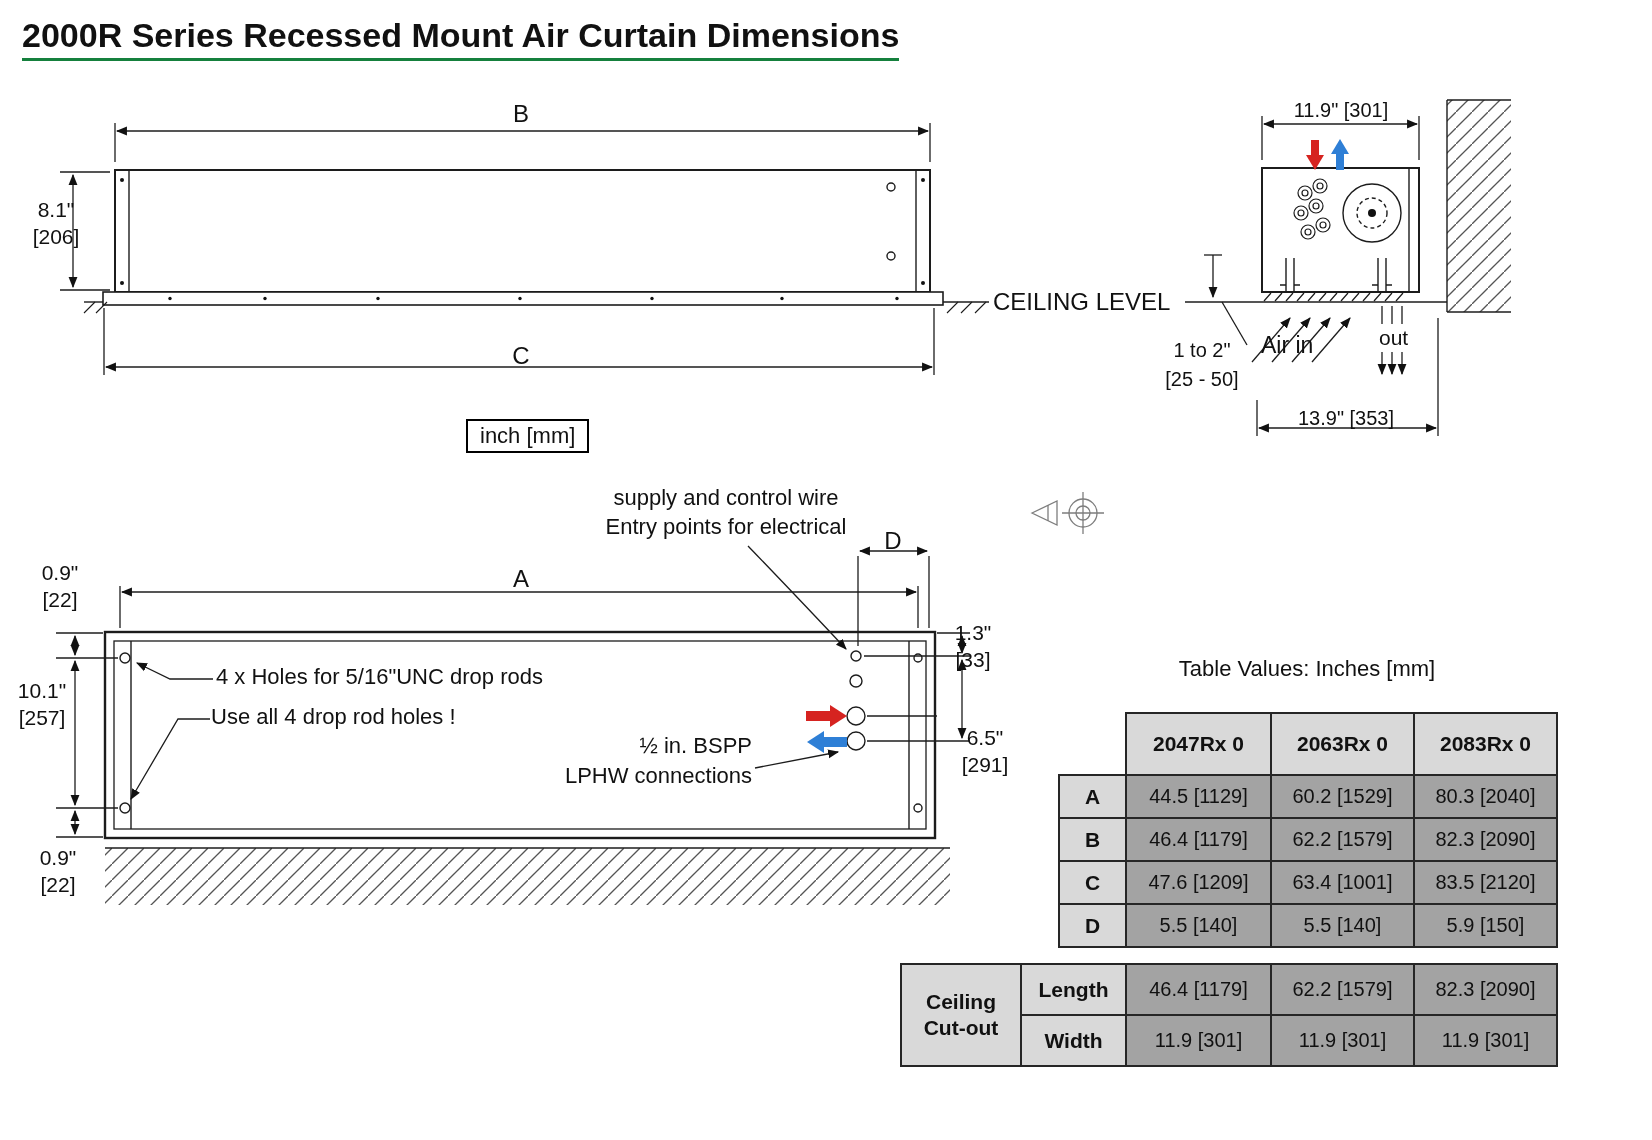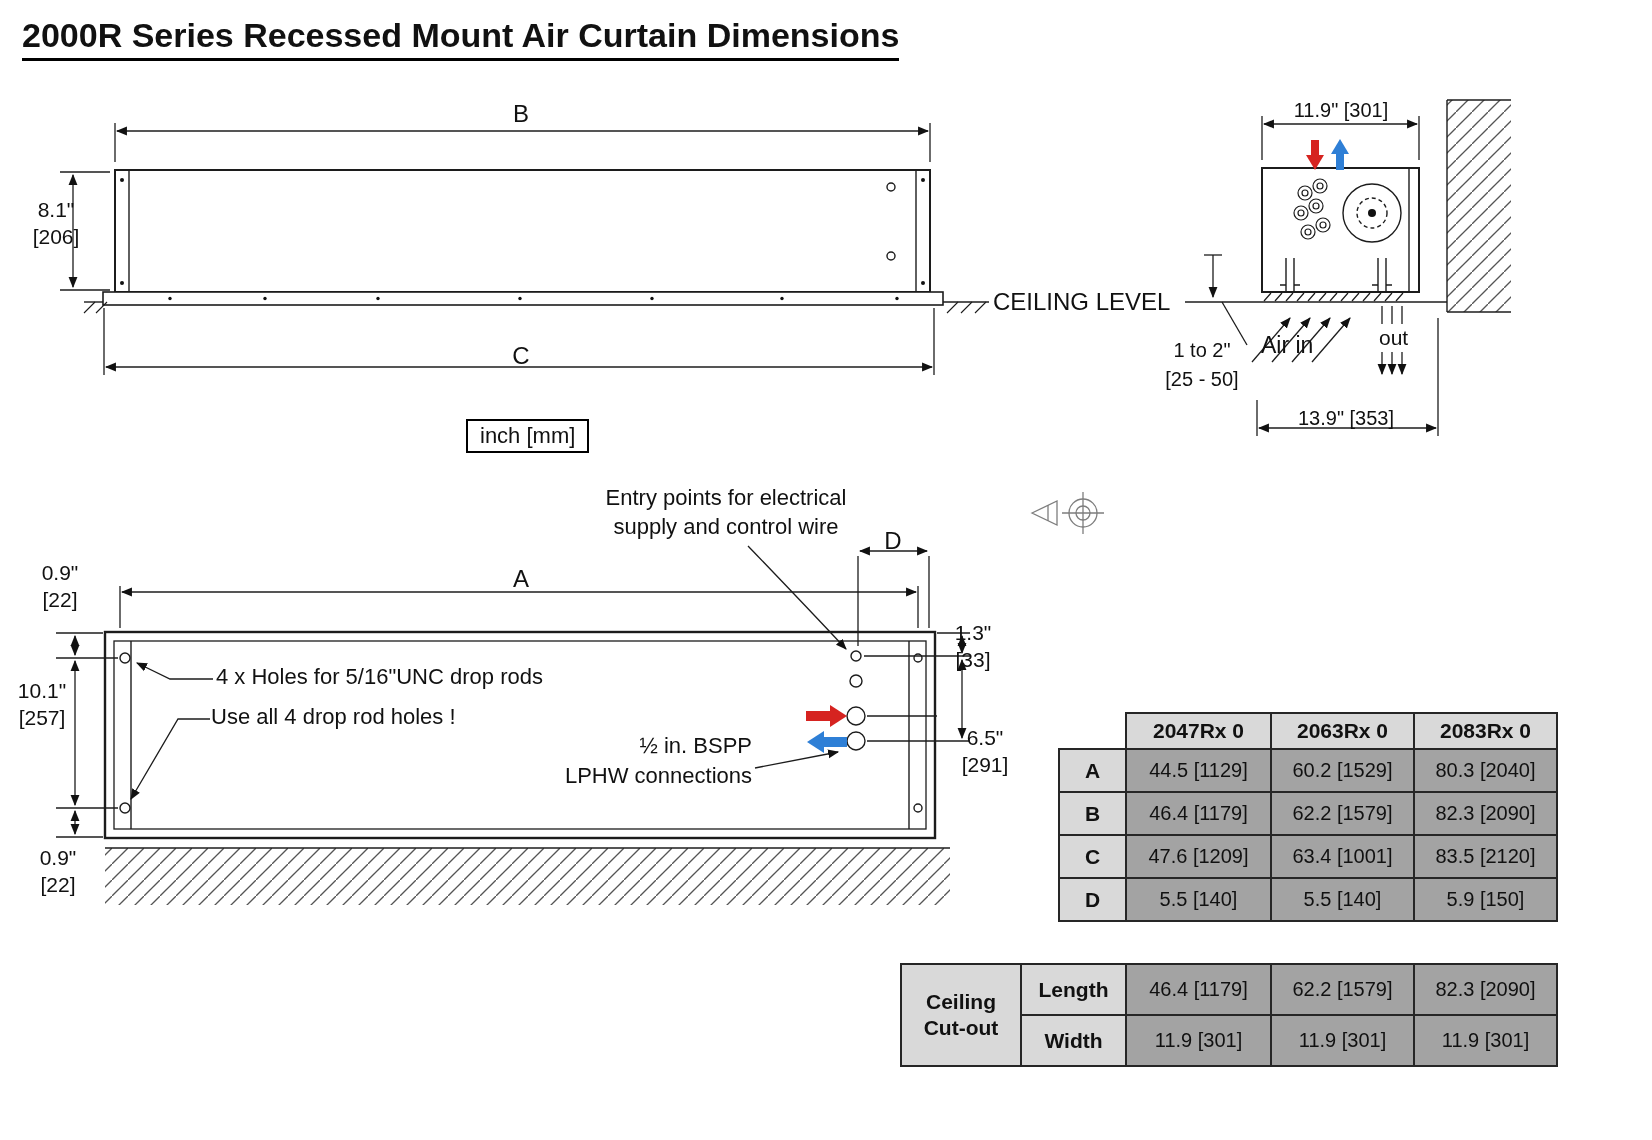--- a/index.html
+++ b/index.html
@@ -6,29 +6,29 @@
   body{width:1652px;height:1140px;background:#fff;font-family:"Liberation Sans",sans-serif;color:#111}
   #page{position:relative;width:1652px;height:1140px;overflow:hidden;background:#fff}
   svg.draw{position:absolute;left:0;top:0}
   .t{position:absolute;white-space:nowrap}
   .c{text-align:center}
   .r{text-align:right}
   .bold{font-weight:normal}
   .dim{font-size:21px;line-height:1.3}
   .big{font-size:24px}
   .note{font-size:22px;line-height:1.3}
-  #title{left:22px;top:16px;font-size:34px;font-weight:bold;border-bottom:3px solid #000000;padding-bottom:3px}
+  #title{left:22px;top:16px;font-size:34px;font-weight:bold;border-bottom:3px solid #15803d;padding-bottom:3px}
   #units{left:466px;top:419px;border:2px solid #000;padding:2px 12px;font-size:22px;background:#fff}
   table.vals{position:absolute;border-collapse:collapse;font-size:20px;table-layout:fixed}
   table.vals td{border:2px solid #262626;text-align:center;vertical-align:middle;background:#a3a3a3;padding:0 4px;overflow:hidden}
   table.vals td.hd{background:#d9d9d9;font-weight:bold;font-size:21px}
   table.vals td.corner{border-top:none;border-left:none;background:transparent}
   #main-table{left:1058px;top:712px}
   #main-table tr{height:43px}
-  #main-table tr.hrow{height:36px}
+  #main-table tr.hrow{height:62px}
   #cutout-table{left:900px;top:963px}
   #cutout-table tr{height:51px}
   td.cutlbl{text-align:left;padding-left:8px;font-size:21px;line-height:1.25}
 </style>
 </head>
 <body>
 
 <div id="page">
 
 <svg class="draw" width="1652" height="1140" viewBox="0 0 1652 1140">
@@ -230,22 +230,22 @@
 <div class="t dim c" style="left:1266px;top:97px;width:150px;font-size:20px">11.9" [301]</div>
 <div class="t c" style="left:1156px;top:336px;width:92px;font-size:20px;line-height:1.45">
   <div>1 to 2"</div>
   <div>[25 - 50]</div>
 </div>
 <div class="t" style="left:1261px;top:332px;font-size:23px">Air in</div>
 <div class="t" style="left:1379px;top:326px;font-size:21px">out</div>
 <div class="t dim c" style="left:1270px;top:405px;width:152px;font-size:20px">13.9" [353]</div>
 
 <div class="t note c" style="left:576px;top:484px;width:300px">
+  <div>supply and control wire</div>
   <div>Entry points for electrical</div>
-  <div>supply and control wire</div>
 </div>
 <div class="t big c" style="left:878px;top:527px;width:30px">D</div>
 <div class="t big c" style="left:506px;top:565px;width:30px">A</div>
 <div class="t dim c" style="left:26px;top:559px;width:68px">
   <div>0.9"</div>
   <div>[22]</div>
 </div>
 <div class="t dim c" style="left:4px;top:677px;width:76px">
   <div>10.1"</div>
   <div>[257]</div>
@@ -260,20 +260,21 @@
 </div>
 <div class="t dim c" style="left:952px;top:724px;width:66px">
   <div>6.5"</div>
   <div>[291]</div>
 </div>
 <div class="t note" style="left:216px;top:663px">4 x Holes for 5/16"UNC drop rods</div>
 <div class="t note" style="left:211px;top:703px">Use all 4 drop rod holes !</div>
 <div class="t note bold r" style="left:560px;top:732px;width:192px">½ in. BSPP</div>
 <div class="t note r" style="left:530px;top:762px;width:222px">LPHW connections</div>
 
+<div class="t c" style="left:1058px;top:656px;width:498px;font-size:22px">Table Values: Inches [mm]</div>
 
 <table class="vals" id="main-table">
   <colgroup>
         <col style="width:67px">
         <col style="width:145px">
         <col style="width:143px">
         <col style="width:143px">
       </colgroup>
   <tbody>
         <tr class="hrow">

